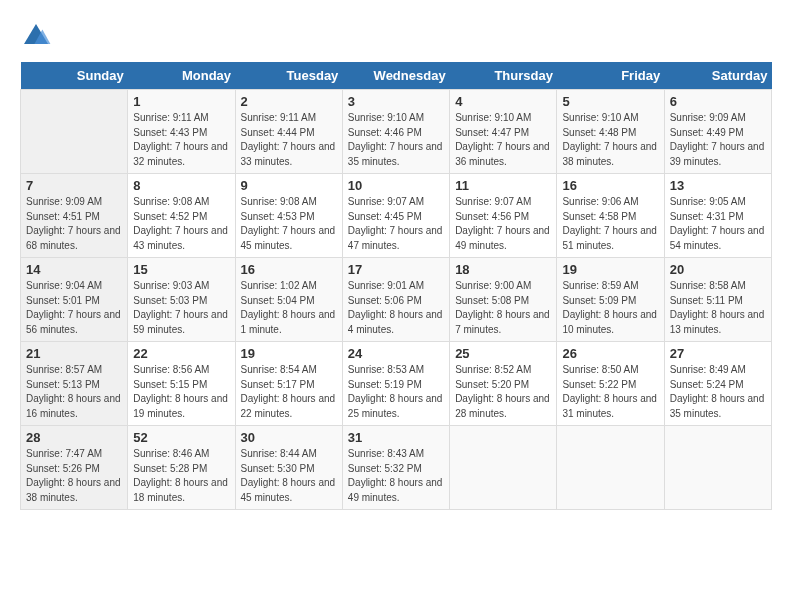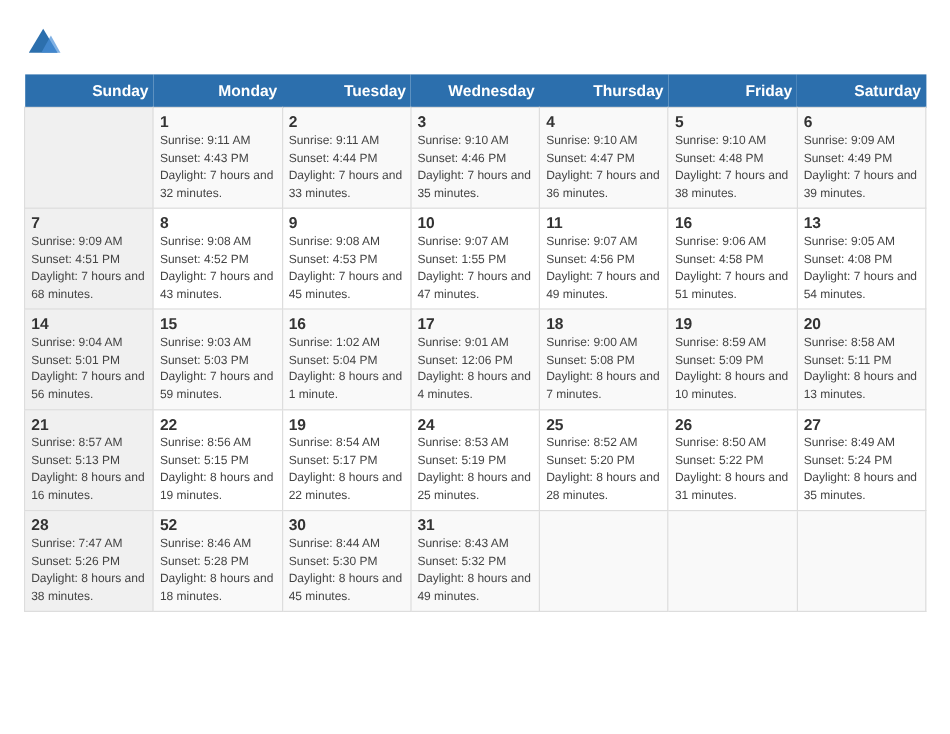--- a/index.html
+++ b/index.html
@@ -190,21 +190,21 @@
           <div class="day-info">
             <div>Sunrise: 9:08 AM</div>
             <div>Sunset: 4:53 PM</div>
             <div>Daylight: 7 hours and 45 minutes.</div>
           </div>
         </td>
         <td>
           <div class="day-number">10</div>
           <div class="day-info">
             <div>Sunrise: 9:07 AM</div>
-            <div>Sunset: 1:55 PM</div>
+            <div>Sunset: 4:45 PM</div>
             <div>Daylight: 7 hours and 47 minutes.</div>
           </div>
         </td>
         <td>
           <div class="day-number">11</div>
           <div class="day-info">
             <div>Sunrise: 9:07 AM</div>
             <div>Sunset: 4:56 PM</div>
             <div>Daylight: 7 hours and 49 minutes.</div>
           </div>
@@ -214,21 +214,21 @@
           <div class="day-info">
             <div>Sunrise: 9:06 AM</div>
             <div>Sunset: 4:58 PM</div>
             <div>Daylight: 7 hours and 51 minutes.</div>
           </div>
         </td>
         <td>
           <div class="day-number">13</div>
           <div class="day-info">
             <div>Sunrise: 9:05 AM</div>
-            <div>Sunset: 4:08 PM</div>
+            <div>Sunset: 4:31 PM</div>
             <div>Daylight: 7 hours and 54 minutes.</div>
           </div>
         </td>
       </tr>
       <tr>
         <td>
           <div class="day-number">14</div>
           <div class="day-info">
             <div>Sunrise: 9:04 AM</div>
             <div>Sunset: 5:01 PM</div>
@@ -248,21 +248,21 @@
           <div class="day-info">
             <div>Sunrise: 1:02 AM</div>
             <div>Sunset: 5:04 PM</div>
             <div>Daylight: 8 hours and 1 minute.</div>
           </div>
         </td>
         <td>
           <div class="day-number">17</div>
           <div class="day-info">
             <div>Sunrise: 9:01 AM</div>
-            <div>Sunset: 12:06 PM</div>
+            <div>Sunset: 5:06 PM</div>
             <div>Daylight: 8 hours and 4 minutes.</div>
           </div>
         </td>
         <td>
           <div class="day-number">18</div>
           <div class="day-info">
             <div>Sunrise: 9:00 AM</div>
             <div>Sunset: 5:08 PM</div>
             <div>Daylight: 8 hours and 7 minutes.</div>
           </div>

